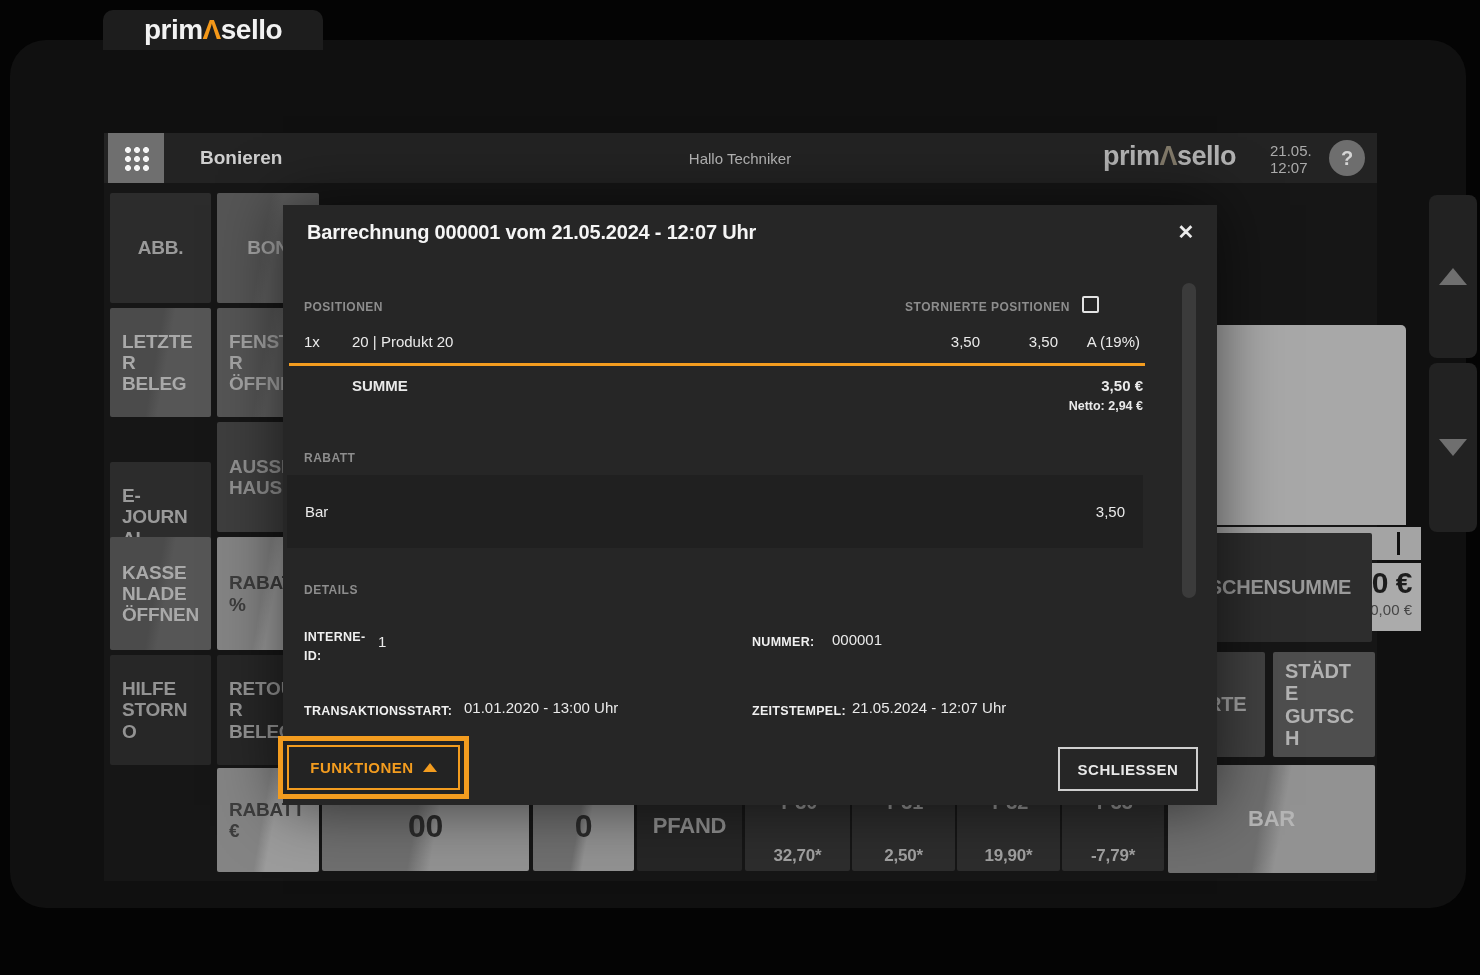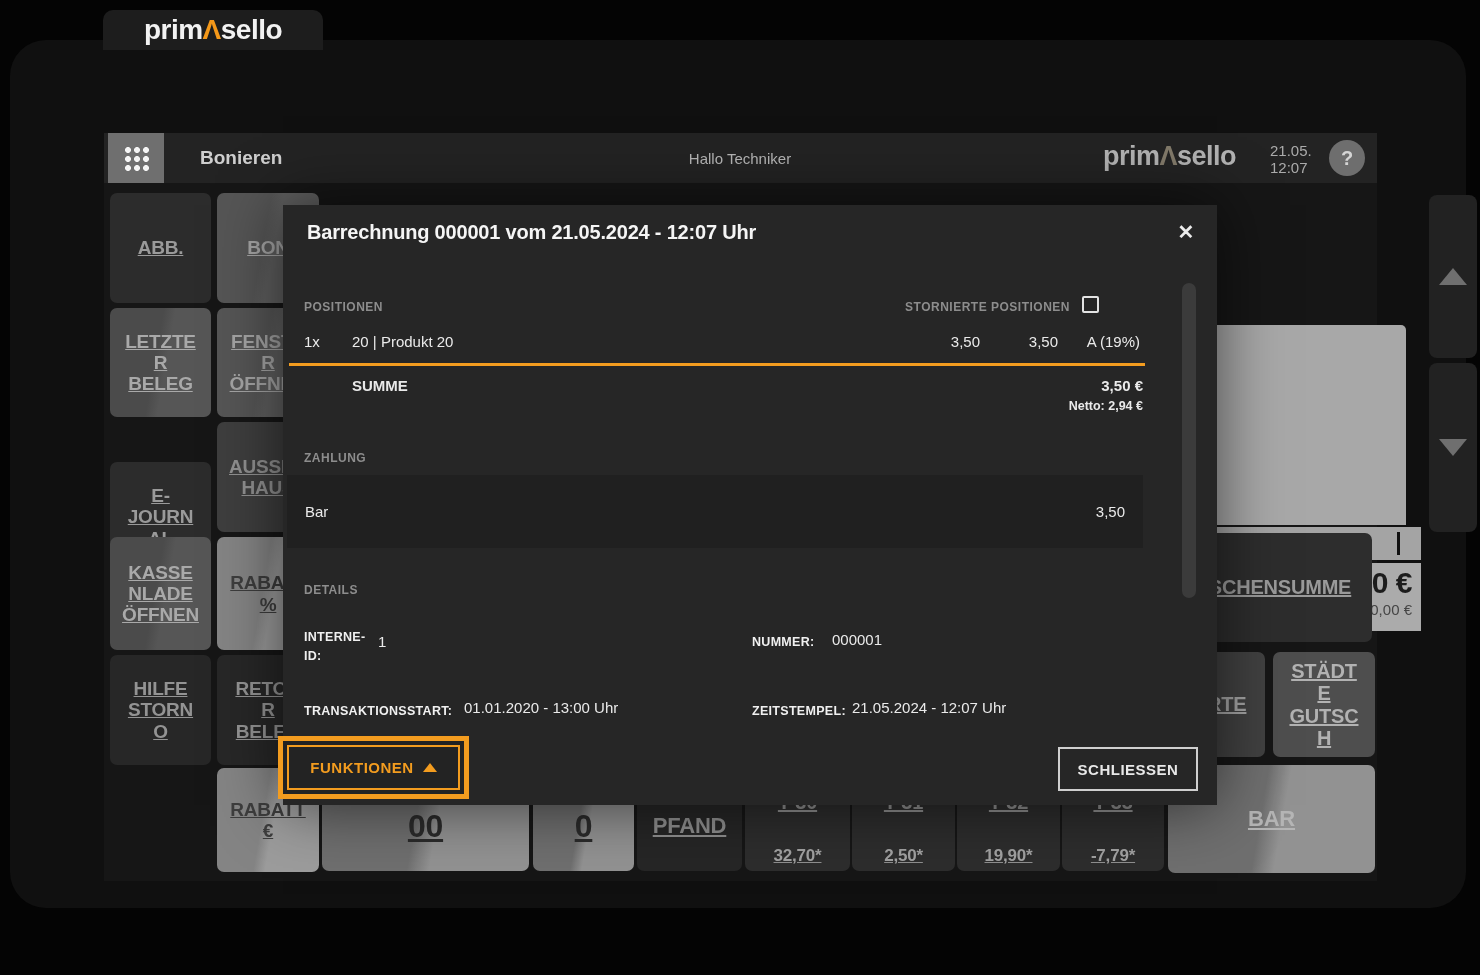--- a/index.html
+++ b/index.html
@@ -27,23 +27,23 @@
      background-size:9px 9px; }
   #header-title { left:96px; top:14px; font-size:19px; font-weight:600; color:#cfcfcf; }
   #greeting { left:476px; top:17px; width:320px; text-align:center; font-size:15px; color:#b5b5b5; }
   #logo-right { left:999px; top:8px; font-size:27px; font-weight:700; letter-spacing:-0.5px; color:#b2b2b2; }
   #logo-right .accent { color:#827a6a; }
   #clock { left:1166px; top:9px; width:52px; font-size:15px; line-height:17px; color:#ababab; text-align:left; }
   #help-btn { left:1225px; top:7px; width:36px; height:36px; border-radius:50%; background:#6e6e6e;
               color:#d4d4d4; font-size:20px; font-weight:700; display:flex; align-items:center; justify-content:center; }
 
   
-  .btn { position:absolute; border-radius:7px; display:flex; align-items:center; justify-content:center;
-         text-align:center; font-weight:700; line-height:1.12; letter-spacing:-0.2px;
-         overflow-wrap:anywhere; cursor:pointer;text-decoration:underline; }
+  .btn { position:absolute; border-radius:2px; display:flex; align-items:center; justify-content:center;
+         text-align:left; font-weight:700; line-height:1.12; letter-spacing:-0.2px;
+         overflow-wrap:anywhere; cursor:pointer; }
   .pad { padding:0 12px; }
   .t-dark   { background:#2c2c2c; color:#9a9a9a; }
   .t-dark2  { background:#272727; color:#939393; }
   .t-mid    { background:linear-gradient(100deg,#4b4b4b 45%,#565656 55%); color:#a9a9a9; }
   .t-mid2   { background:linear-gradient(100deg,#555 45%,#5f5f5f 55%); color:#a4a4a4; }
   .t-mid3   { background:#3e3e3e; color:#909090; }
   .t-light  { background:linear-gradient(100deg,#6f6f6f 45%,#929292 55%); color:#c6c6c6; }
   .t-lightd { background:linear-gradient(100deg,#848484 45%,#9c9c9c 55%); color:#3d3d3d; }
   .fs19 { font-size:19px; }
 
@@ -197,21 +197,21 @@
     <div class="mtext" style="right:237px; top:128px;">3,50</div>
     <div class="mtext" style="right:159px; top:128px;">3,50</div>
     <div class="mtext" style="right:77px; top:128px;">A (19%)</div>
 
     <div id="orange-rule" class="abs"></div>
 
     <div class="mtext mbold" style="left:69px; top:172px;">SUMME</div>
     <div class="mtext mbold" style="right:74px; top:172px;">3,50 €</div>
     <div class="mtext mbold" style="right:74px; top:194px; font-size:12.5px;">Netto: 2,94 €</div>
 
-    <div class="sec-head" style="left:21px; top:246px;">ZAHLUNG</div>
+    <div class="sec-head" style="left:21px; top:246px;">RABATT</div>
     <div id="pay-panel" class="abs">
       <span>Bar</span>
       <span>3,50</span>
     </div>
 
     <div class="sec-head" style="left:21px; top:378px;">DETAILS</div>
 
     <div class="dlabel" style="left:21px; top:423px; width:70px;">INTERNE-ID:</div>
     <div class="dvalue" style="left:95px; top:428px;">1</div>
     <div class="dlabel" style="left:469px; top:428px;">NUMMER:</div>

